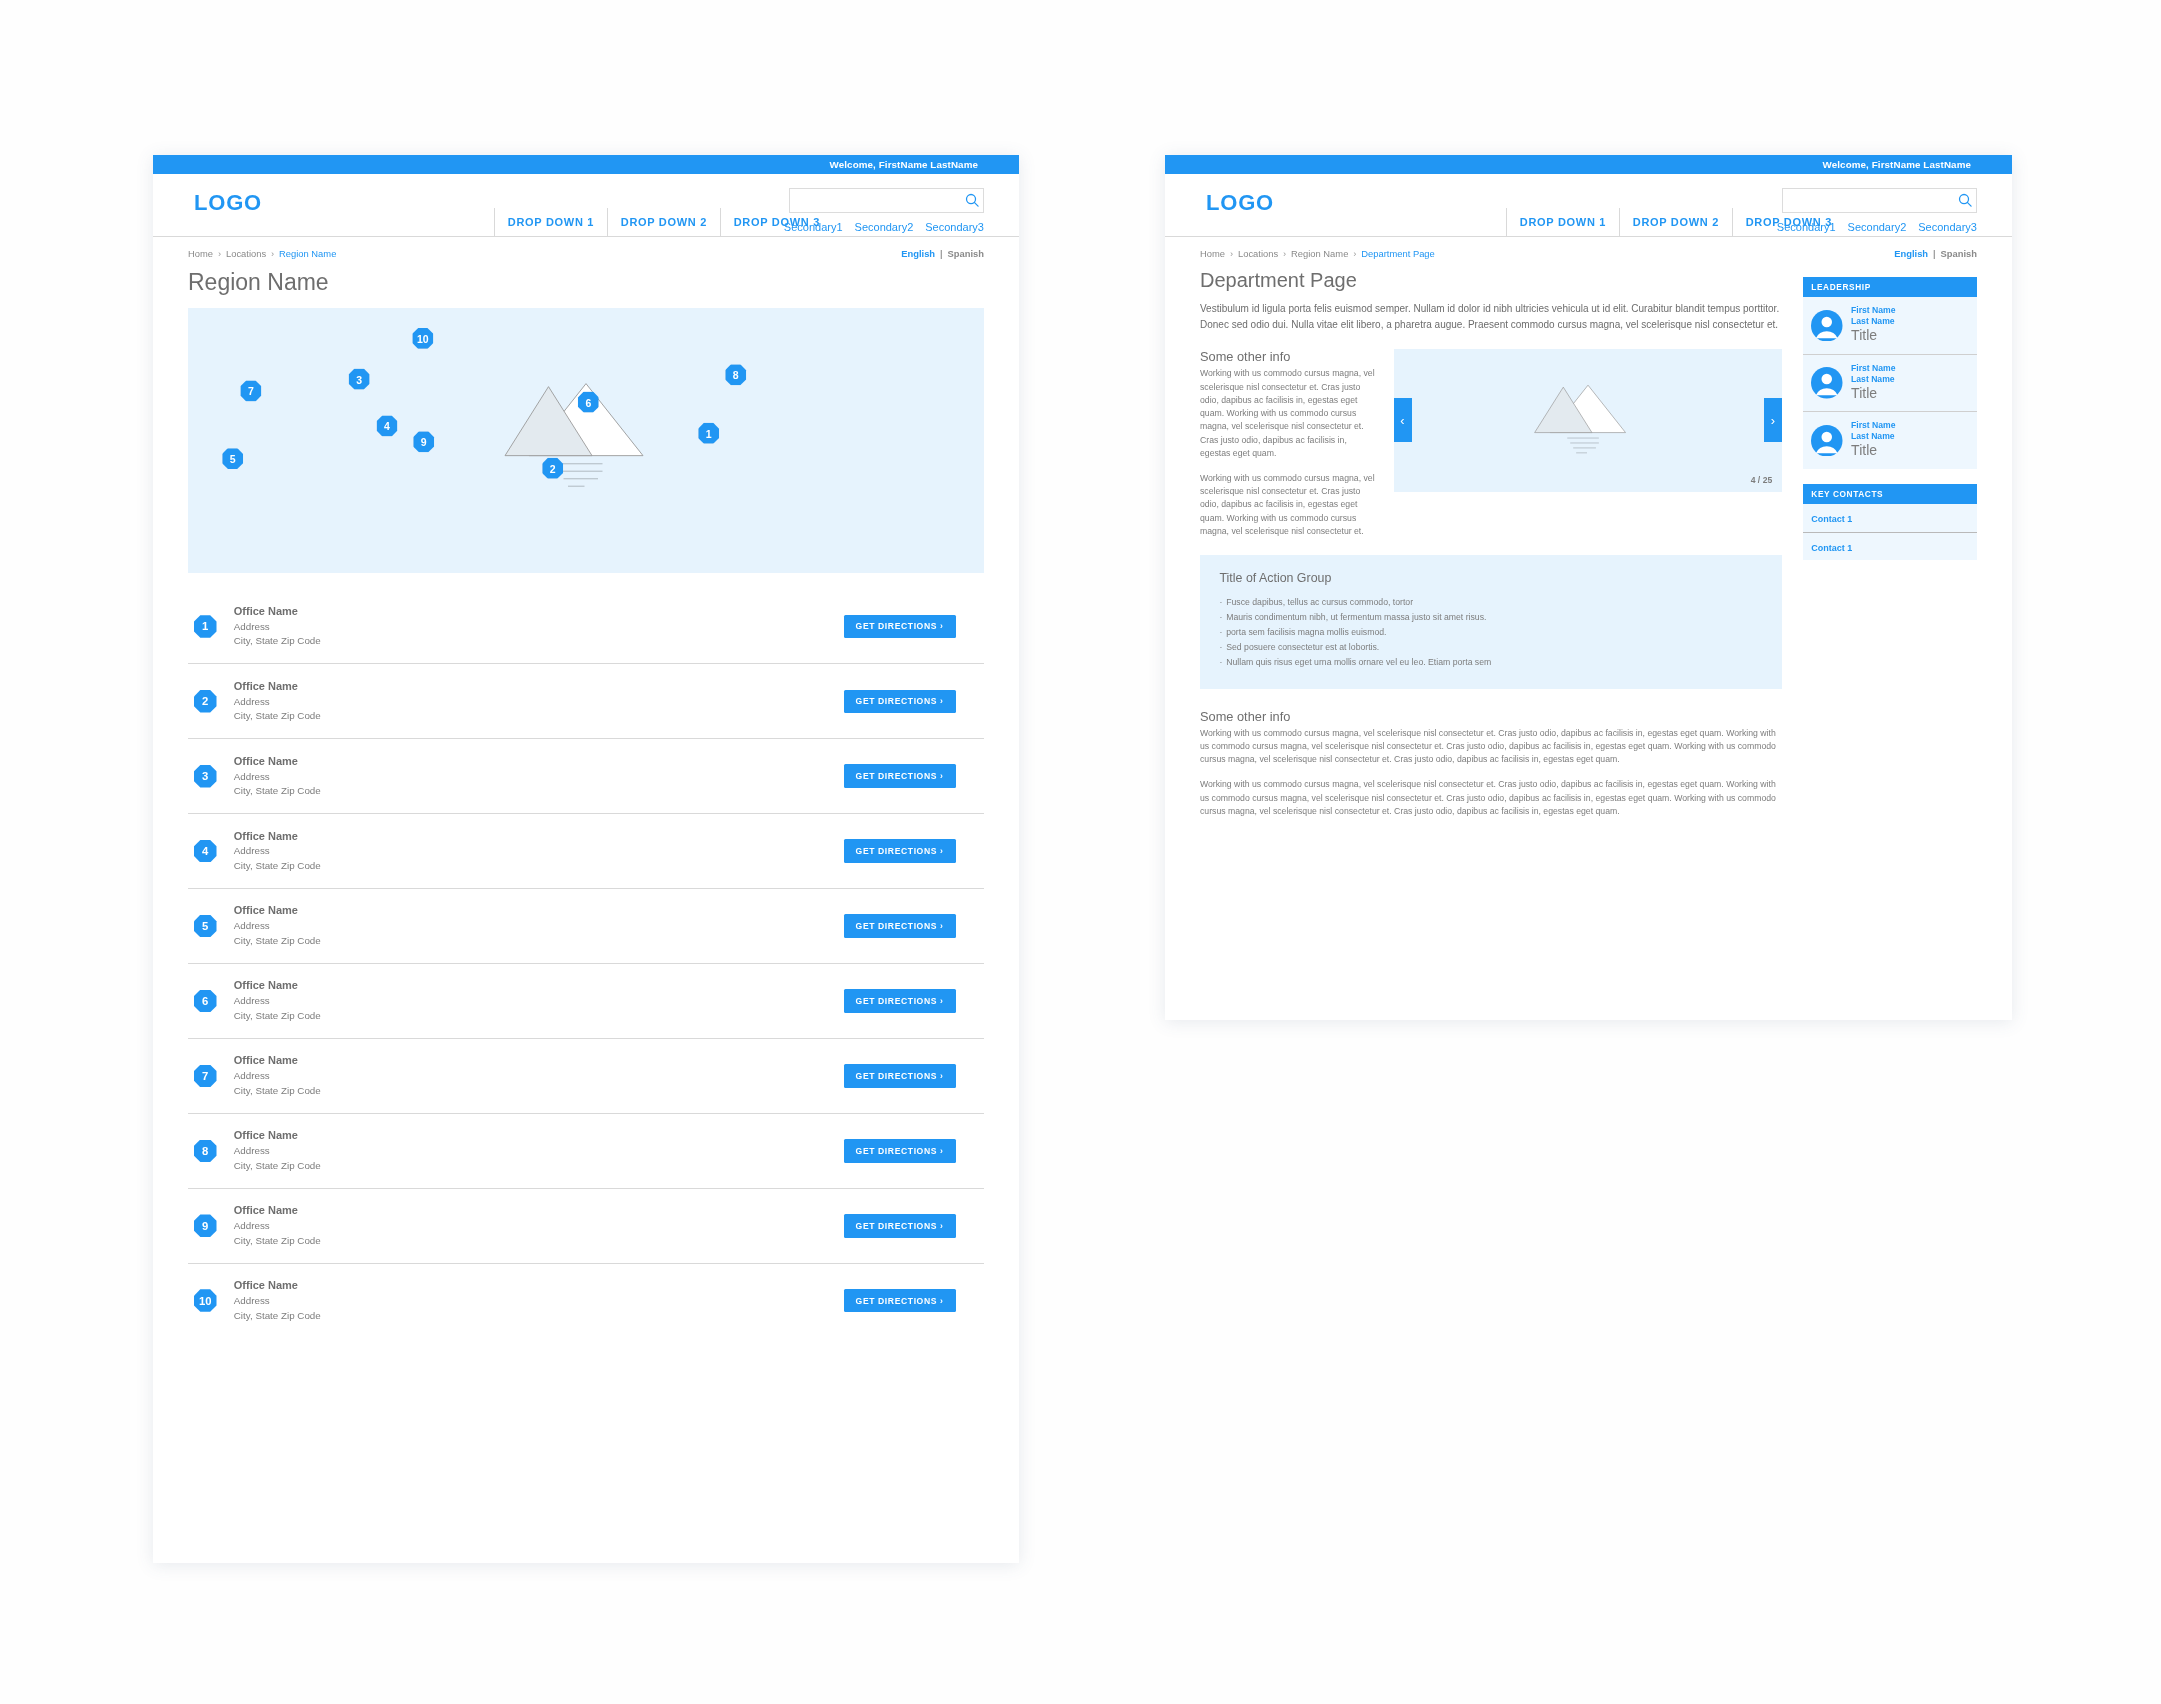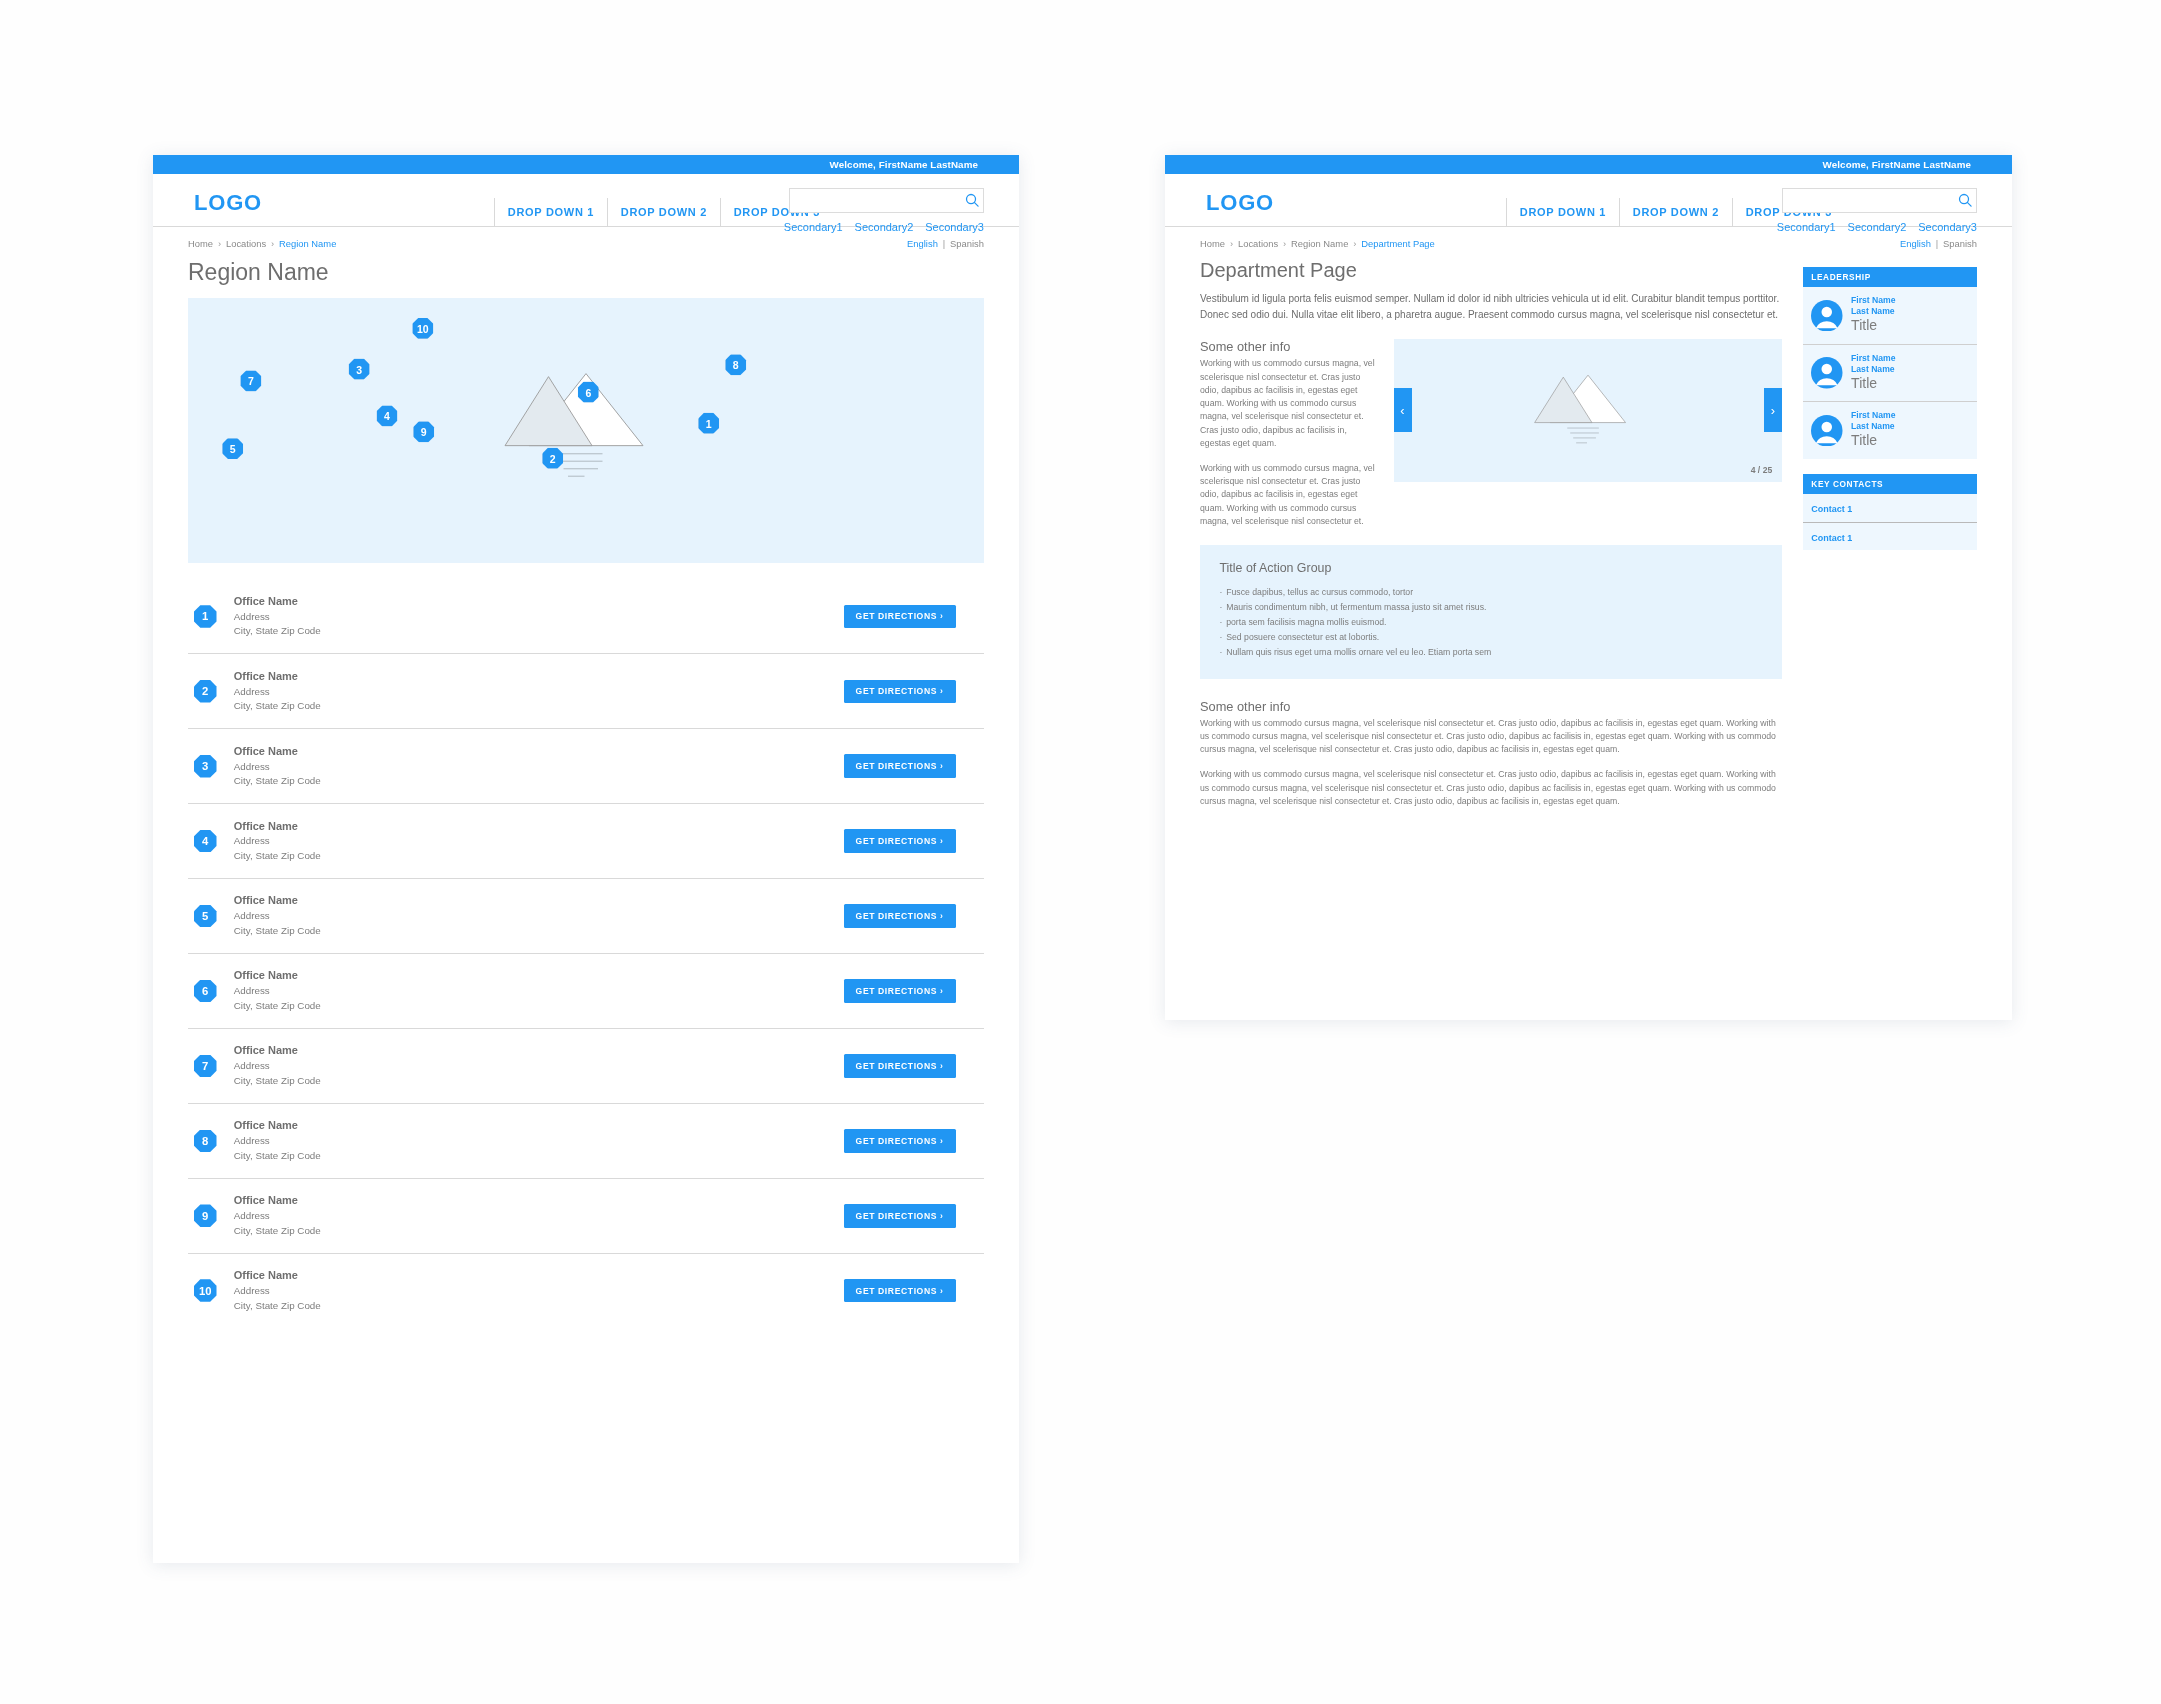--- a/index.html
+++ b/index.html
@@ -23,21 +23,21 @@
   .welcome-bar {
     height: 19px; background: #2196f3;
     display: flex; align-items: center; justify-content: flex-end;
     padding-right: 41px;
   }
   .welcome-bar .welcome-text {
     color: #ffffff; font-size: 9.8px; font-weight: 700; letter-spacing: 0.1px;
   }
 
   .masthead {
-    position: relative; height: 53px;
+    position: relative; height: 63px;
     border-bottom: 1.5px solid #d9d9d9;
     background: #fff;
   }
   .logo {
     position: absolute; left: 41px; top: 18px;
     color: #2196f3; font-size: 22px; font-weight: 700;
     letter-spacing: 0.8px; line-height: 1;
   }
   .mainnav {
     position: absolute; left: 341px; bottom: 0; display: flex; align-items: stretch; height: 28.5px;
@@ -73,21 +73,21 @@
   }
 
   .crumbbar {
     display: flex; align-items: center; justify-content: space-between;
     padding: 10.5px 35px 0 35px;
   }
   .breadcrumb { font-size: 9.4px; color: #8a8a8a; white-space: nowrap; }
   .breadcrumb .crumb { color: #8a8a8a; }
   .breadcrumb .crumb.active { color: #2196f3; }
   .breadcrumb .sep { color: #9a9a9a; margin: 0 2.3px; }
-  .langs { font-size: 9.4px; white-space: nowrap; }
+  .langs { font-size: 9.4px; white-space: nowrap; font-weight: bold; }
   .langs .lang-en { color: #2196f3; }
   .langs .lang-div { color: #9a9a9a; margin: 0 2.3px; }
   .langs .lang-es { color: #8a8a8a; }
 
   
   .region-body { padding: 0 35px; }
   .page-title {
     font-size: 23px; color: #6e6e6e; font-weight: 400; margin-top: 10.5px; margin-bottom: 12px;
   }
   .map-block {

